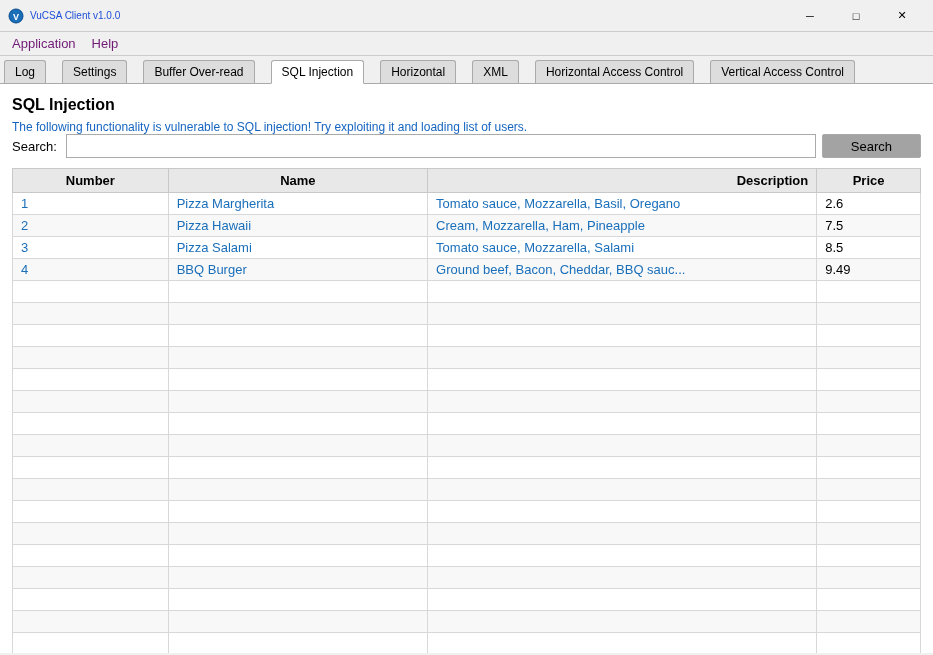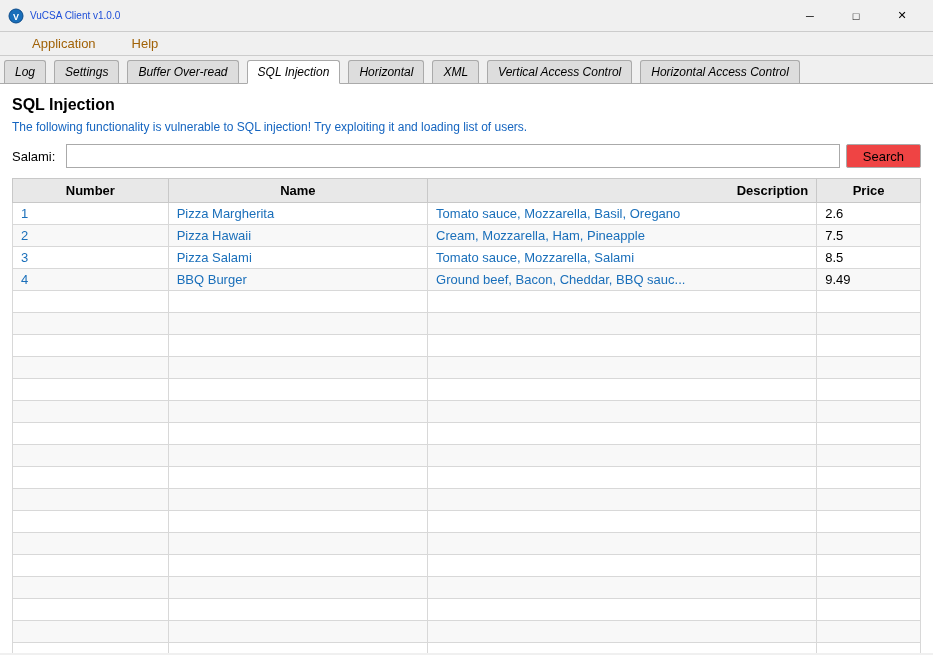--- a/index.html
+++ b/index.html
@@ -60,34 +60,32 @@
       display: flex;
       align-items: center;
       padding: 0 4px;
       background: #f0f0f0;
       border-bottom: 1px solid #ccc;
     }
     .menu-item {
       padding: 2px 8px;
       cursor: pointer;
       font-size: 13px;
-      color: #a16207;
+      color: #701a75;
       border-radius: 2px;
-      margin-left: 20px;
     }
 
     
     .tab-bar {
       display: flex;
       align-items: flex-end;
       background: #f0f0f0;
       padding: 4px 4px 0 4px;
       border-bottom: 1px solid #aaa;
-      gap: 8px;
-      font-style: italic;
+      gap: 16px;
     }
     .tab {
       padding: 4px 10px;
       font-size: 12px;
       background: #ddd;
       border: 1px solid #aaa;
       border-bottom: none;
       cursor: pointer;
       border-radius: 3px 3px 0 0;
       color: #000;
@@ -111,21 +109,20 @@
     .page-title {
       font-size: 16px;
       font-weight: bold;
       color: #000;
       margin-bottom: 6px;
     }
 
     .subtitle {
       font-size: 12px;
       color: #1565c0;
-      margin-bottom: 10px;
     }
 
     
     .search-bar {
       display: flex;
       align-items: center;
       margin-bottom: 10px;
       gap: 6px;
     }
     .search-label {
@@ -136,22 +133,22 @@
     .search-input {
       flex: 1;
       height: 24px;
       border: 1px solid #aaa;
       padding: 2px 6px;
       font-size: 13px;
       outline: none;
     }
     .search-btn {
       height: 24px;
-      padding: 0 16px;
-      background: #ef4444;
+      padding: 0 28px;
+      background: #a3a3a3;
       border: 1px solid #aaa;
       cursor: pointer;
       font-size: 13px;
       border-radius: 2px;
     }
 
     
     .data-table {
       width: 100%;
       border-collapse: collapse;
@@ -206,30 +203,30 @@
   <div class="menu-item">Help</div>
 </div>
 
 <div class="tab-bar">
   <div class="tab">Log</div>
   <div class="tab">Settings</div>
   <div class="tab">Buffer Over-read</div>
   <div class="tab active">SQL Injection</div>
   <div class="tab">Horizontal</div>
   <div class="tab">XML</div>
+  <div class="tab">Horizontal Access Control</div>
   <div class="tab">Vertical Access Control</div>
-  <div class="tab">Horizontal Access Control</div>
 </div>
 
 <div class="main-content">
   <div class="page-title">SQL Injection</div>
   <div class="subtitle">The following functionality is vulnerable to SQL injection! Try exploiting it and loading list of users.</div>
 
   <div class="search-bar">
-    <label class="search-label">Salami:</label>
+    <label class="search-label">Search:</label>
     <input class="search-input" type="text" style="">
     <button class="search-btn">Search</button>
   </div>
 
   <table class="data-table">
     <thead>
       <tr>
         <th class="col-number">Number</th>
         <th class="col-name">Name</th>
         <th class="col-desc">Description</th>

